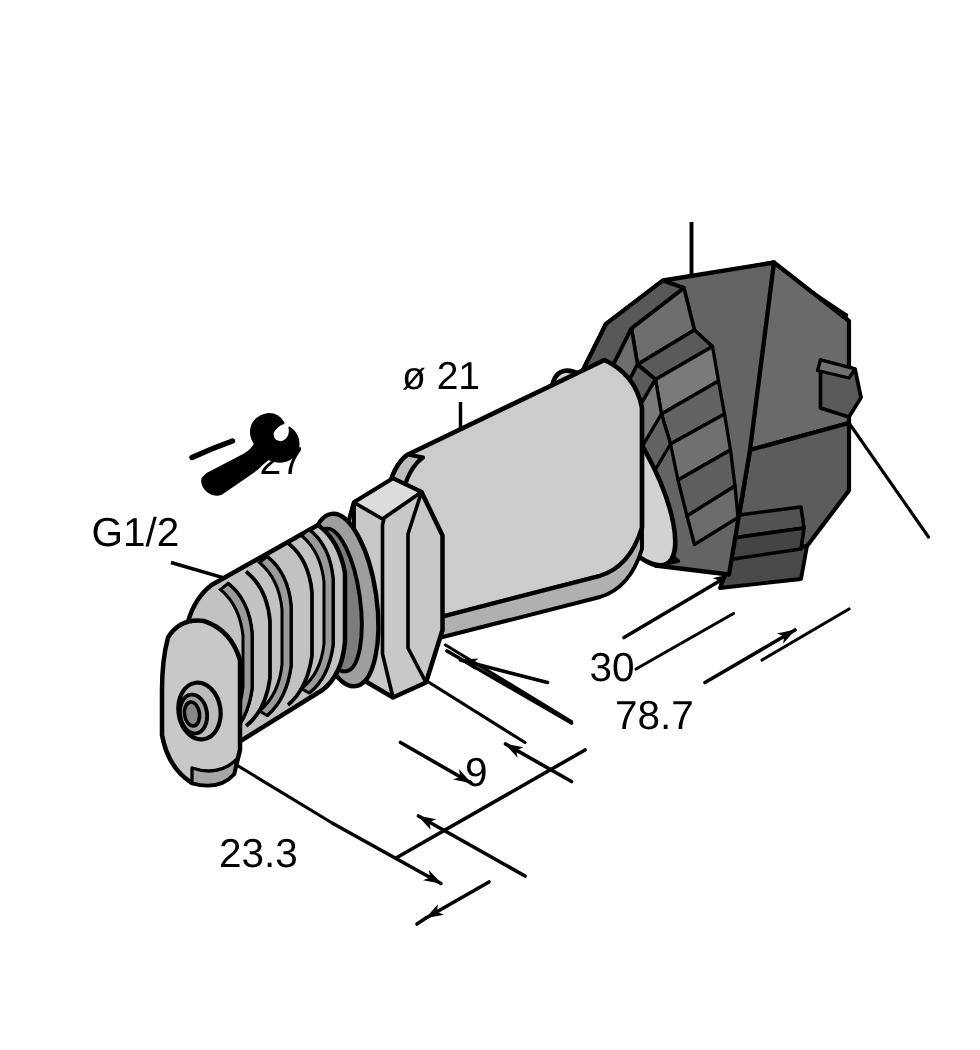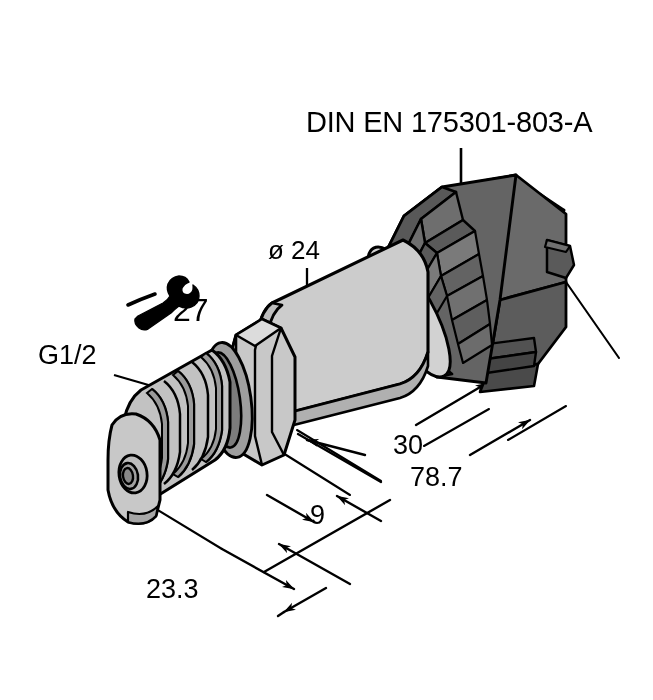--- a/index.html
+++ b/index.html
@@ -40,24 +40,24 @@
     letter-spacing: -0.2px;
   }
   #lbl-diameter {
     left: 268px;
     top: 237px;
     font-size: 26px;
   }
   #lbl-wrench {
     left: 173px;
     top: 294px;
-    font-size: 32px;
+    font-size: 26px;
   }
   #lbl-thread {
-    left: 38px;
+    left: 61px;
     top: 342px;
     font-size: 27px;
   }
   #lbl-dim30 {
     left: 393px;
     top: 432px;
     font-size: 27px;
     text-align: right;
   }
   #lbl-dim787 {
@@ -67,21 +67,20 @@
   }
   #lbl-dim9 {
     left: 310px;
     top: 502px;
     font-size: 27px;
   }
   #lbl-dim233 {
     left: 146px;
     top: 556px;
     font-size: 27px;
-    margin-top: 20px;
   }
 </style>
 </head>
 <body>
 
 <div id="stage">
 
   <svg id="drawing" viewBox="0 0 653 700" xmlns="http://www.w3.org/2000/svg">
 
     <defs>
@@ -252,23 +251,22 @@
 
       <ellipse cx="133" cy="474" rx="14" ry="19" transform="rotate(-8 133 474)" fill="#bcbcbc" stroke="#000000" stroke-width="2.8"></ellipse>
       <ellipse cx="129" cy="476" rx="9" ry="13" transform="rotate(-8 129 476)" fill="#a0a0a0" stroke="#000000" stroke-width="2.6"></ellipse>
       <ellipse cx="128" cy="476" rx="5" ry="8" transform="rotate(-8 128 476)" fill="#888888" stroke="#000000" stroke-width="2.4"></ellipse>
 
       <path d="M128 522 Q146 527 156 516 L158 506 Q146 518 128 512 Z" fill="#a6a6a6" stroke="#000000" stroke-width="2.2" stroke-linejoin="round"></path>
     </g>
 
   </svg>
 
-  <div class="lbl" id="lbl-standard">DIN EN 175301-803-A</div>
-
-  <div class="lbl" id="lbl-diameter">ø 24</div>
+
+  <div class="lbl" id="lbl-diameter">ø 21</div>
 
   <div class="lbl" id="lbl-wrench">27</div>
 
   <div class="lbl" id="lbl-thread">G1/2</div>
 
   <div class="lbl" id="lbl-dim30">30</div>
 
   <div class="lbl" id="lbl-dim787">78.7</div>
 
   <div class="lbl" id="lbl-dim9">9</div>

